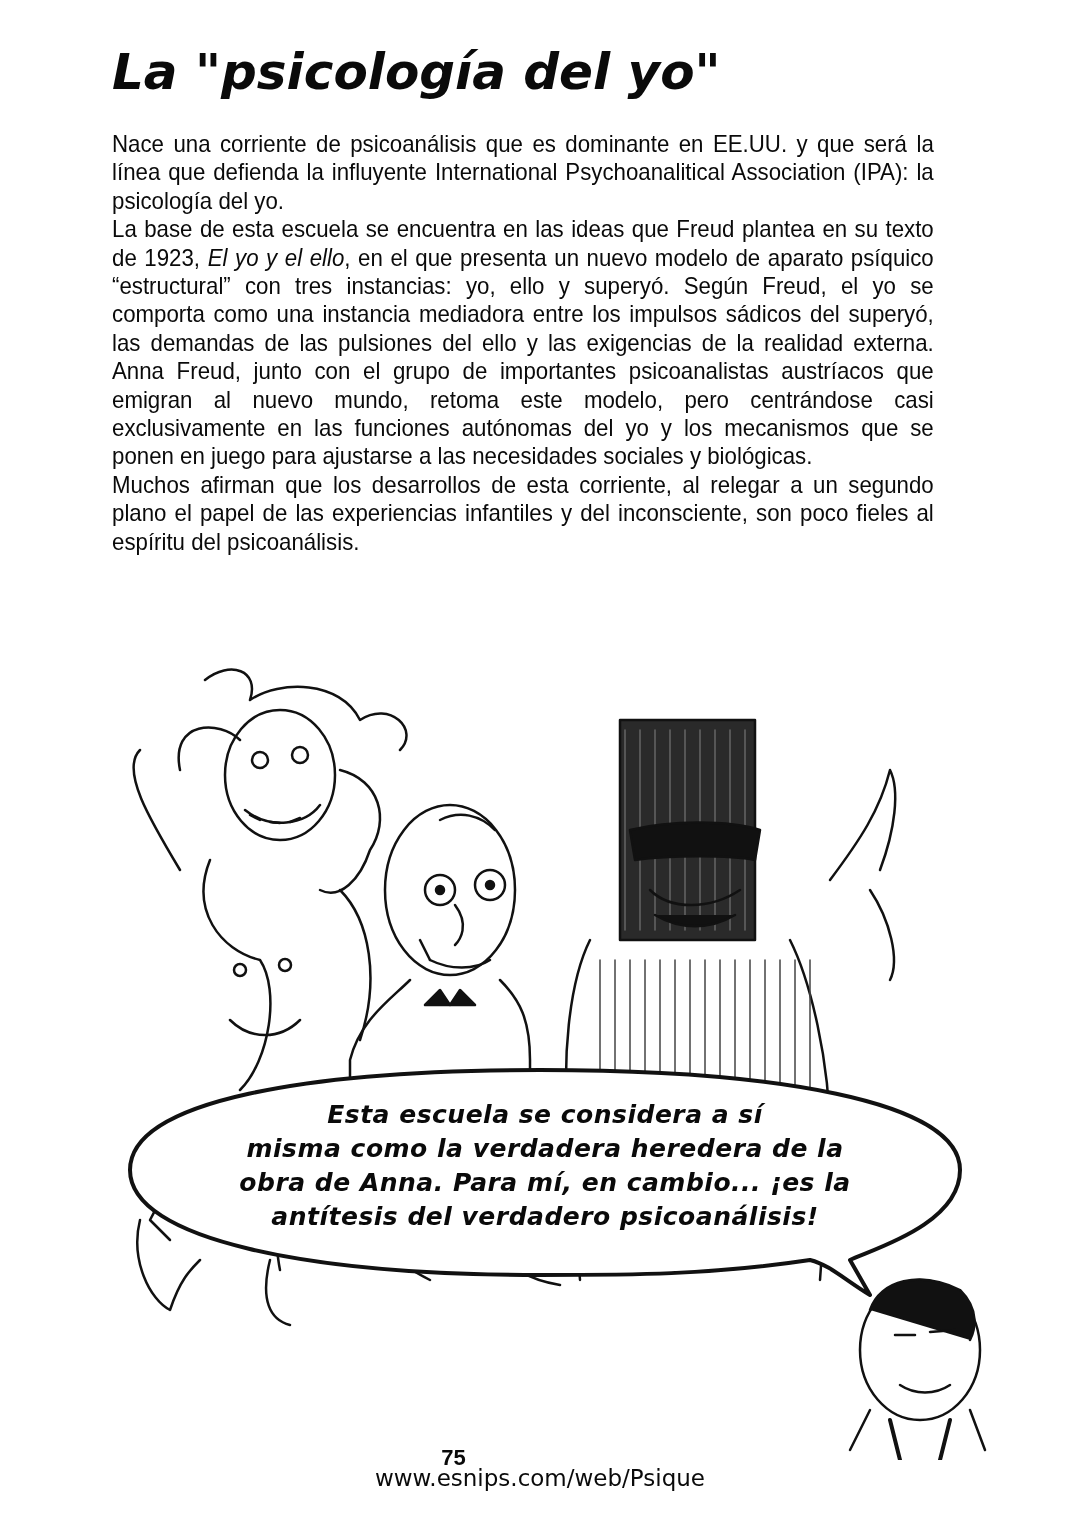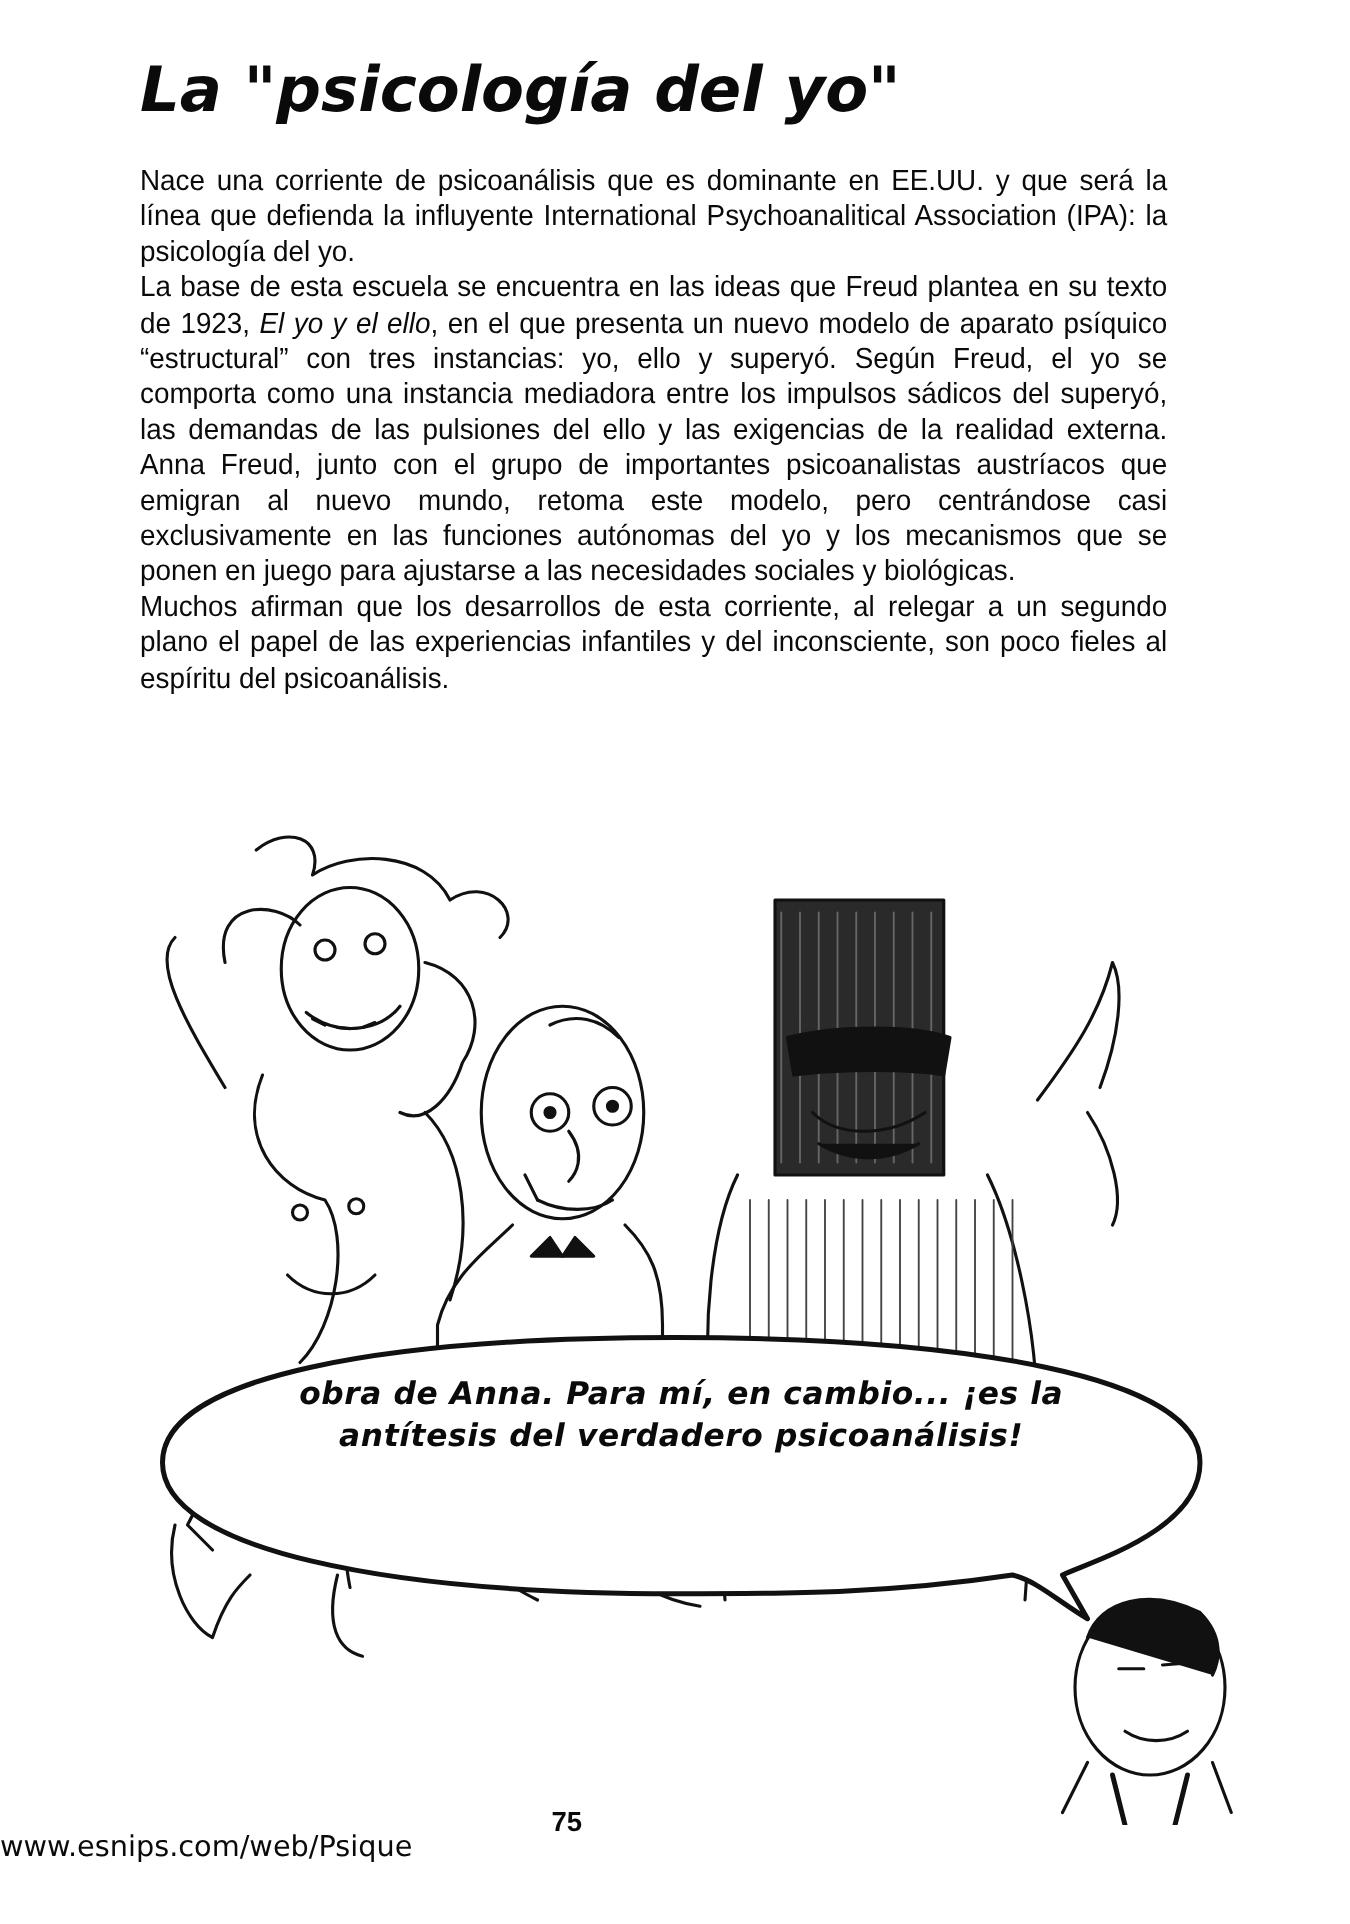--- a/index.html
+++ b/index.html
@@ -21,21 +21,21 @@
       position: absolute; left: 200px; top: 1098px; width: 690px;
       font-family: "DejaVu Sans", sans-serif; font-style: italic; font-weight: bold;
       font-size: 25px; line-height: 34px; text-align: center; letter-spacing: 0.5px;
     }
     .bubble-text span { display: block; }
     .page-number {
       position: absolute; left: 0; width: 907px; top: 1445px; text-align: center;
       font-family: "Liberation Sans", sans-serif; font-weight: bold; font-size: 22px;
     }
     .footer-url {
-      position: absolute; left: 0; width: 1080px; top: 1465px; text-align: left;
+      position: absolute; left: 0; width: 1080px; top: 1465px; text-align: center;
       font-family: "DejaVu Sans", sans-serif; font-size: 23px;
     }
   </style>
 </head>
 <body>
 
 <h1 class="title">La "psicología del yo"</h1>
 
 <div class="body-text">
   <p>Nace una corriente de psicoanálisis que es dominante en EE.UU. y que será la línea que defienda la influyente International Psychoanalitical Association (IPA): la psicología del yo.</p>
@@ -105,18 +105,20 @@
     <ellipse cx="810" cy="690" rx="60" ry="70"></ellipse>
     <path d="M760 650 C 770 620, 810 610, 850 630 C 870 650, 865 670, 860 680" fill="#111"></path>
     <path d="M785 675 L 805 675 M820 672 L 845 670"></path>
     <path d="M790 725 C 805 735, 825 735, 840 725"></path>
     <path d="M760 750 L 740 790 M860 750 L 875 790"></path>
     <path d="M780 760 L 790 800 M840 760 L 830 800" stroke-width="4"></path>
   </g>
 </svg>
 
 <div class="bubble-text">
+  <span>Esta escuela se considera a sí</span>
+  <span>misma como la verdadera heredera de la</span>
   <span>obra de Anna. Para mí, en cambio... ¡es la</span>
   <span>antítesis del verdadero psicoanálisis!</span>
 </div>
 
 <div class="page-number">75</div>
 <div class="footer-url">www.esnips.com/web/Psique</div>
 
 </body></html>

